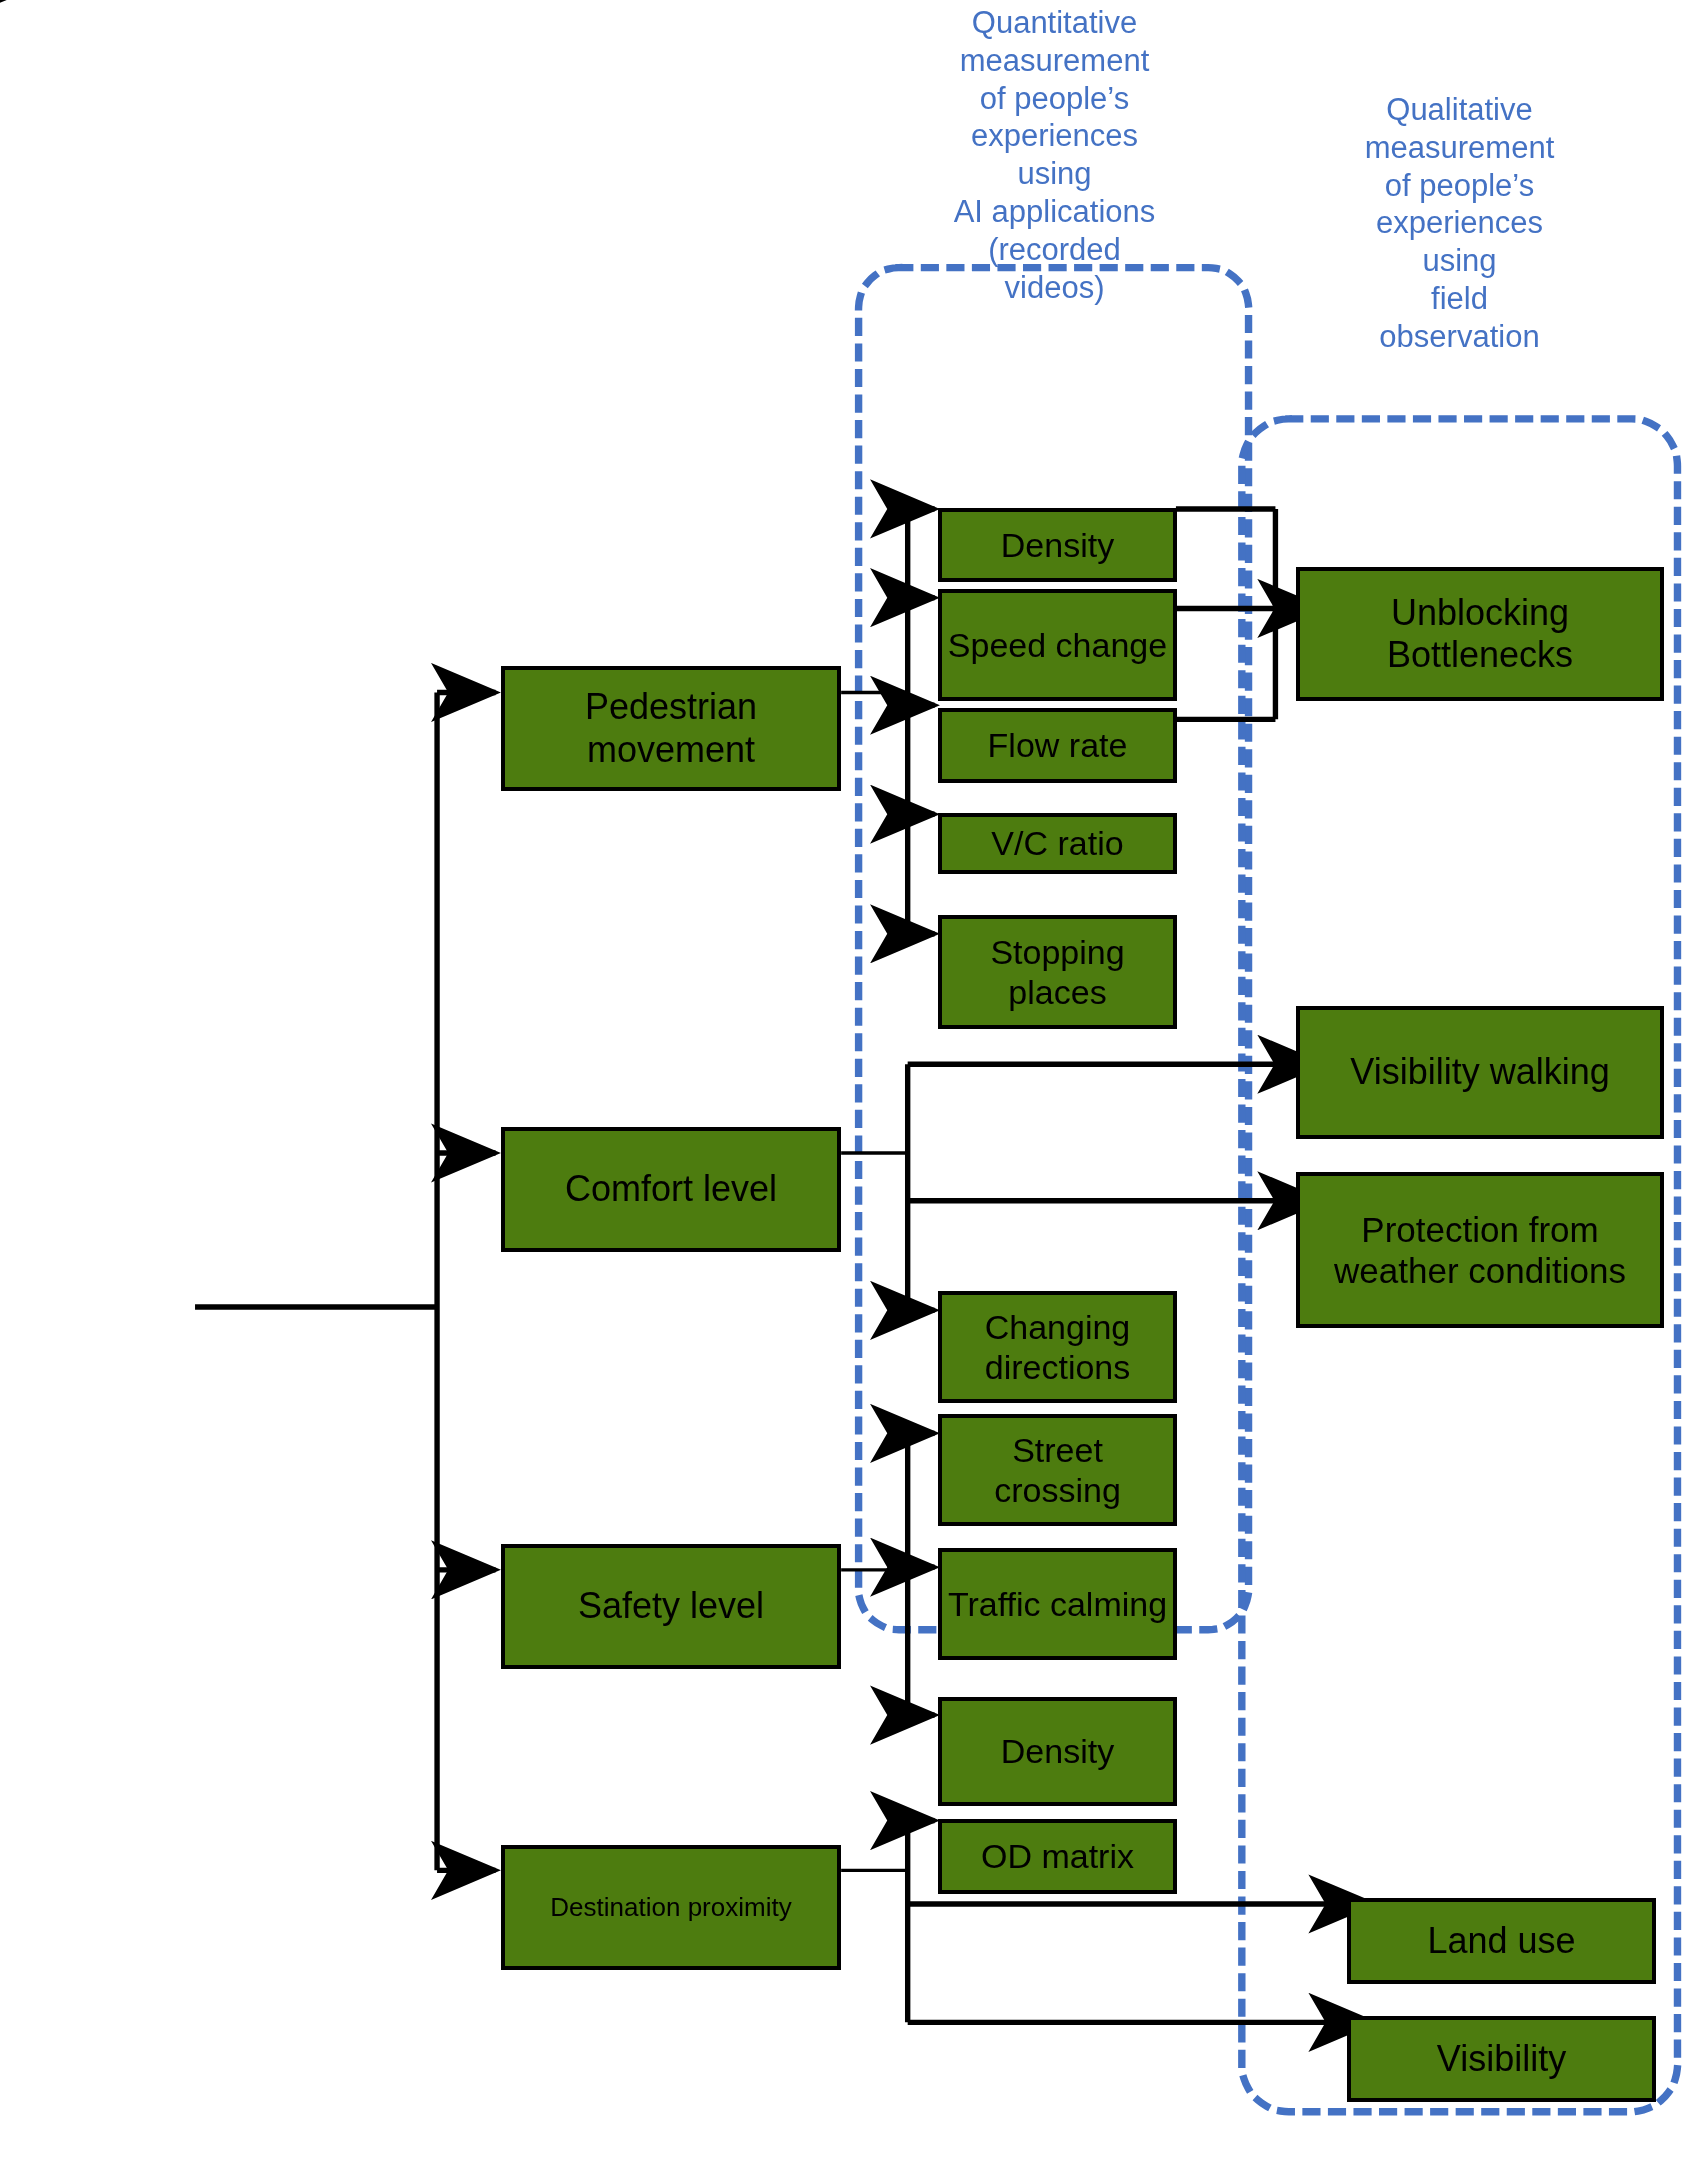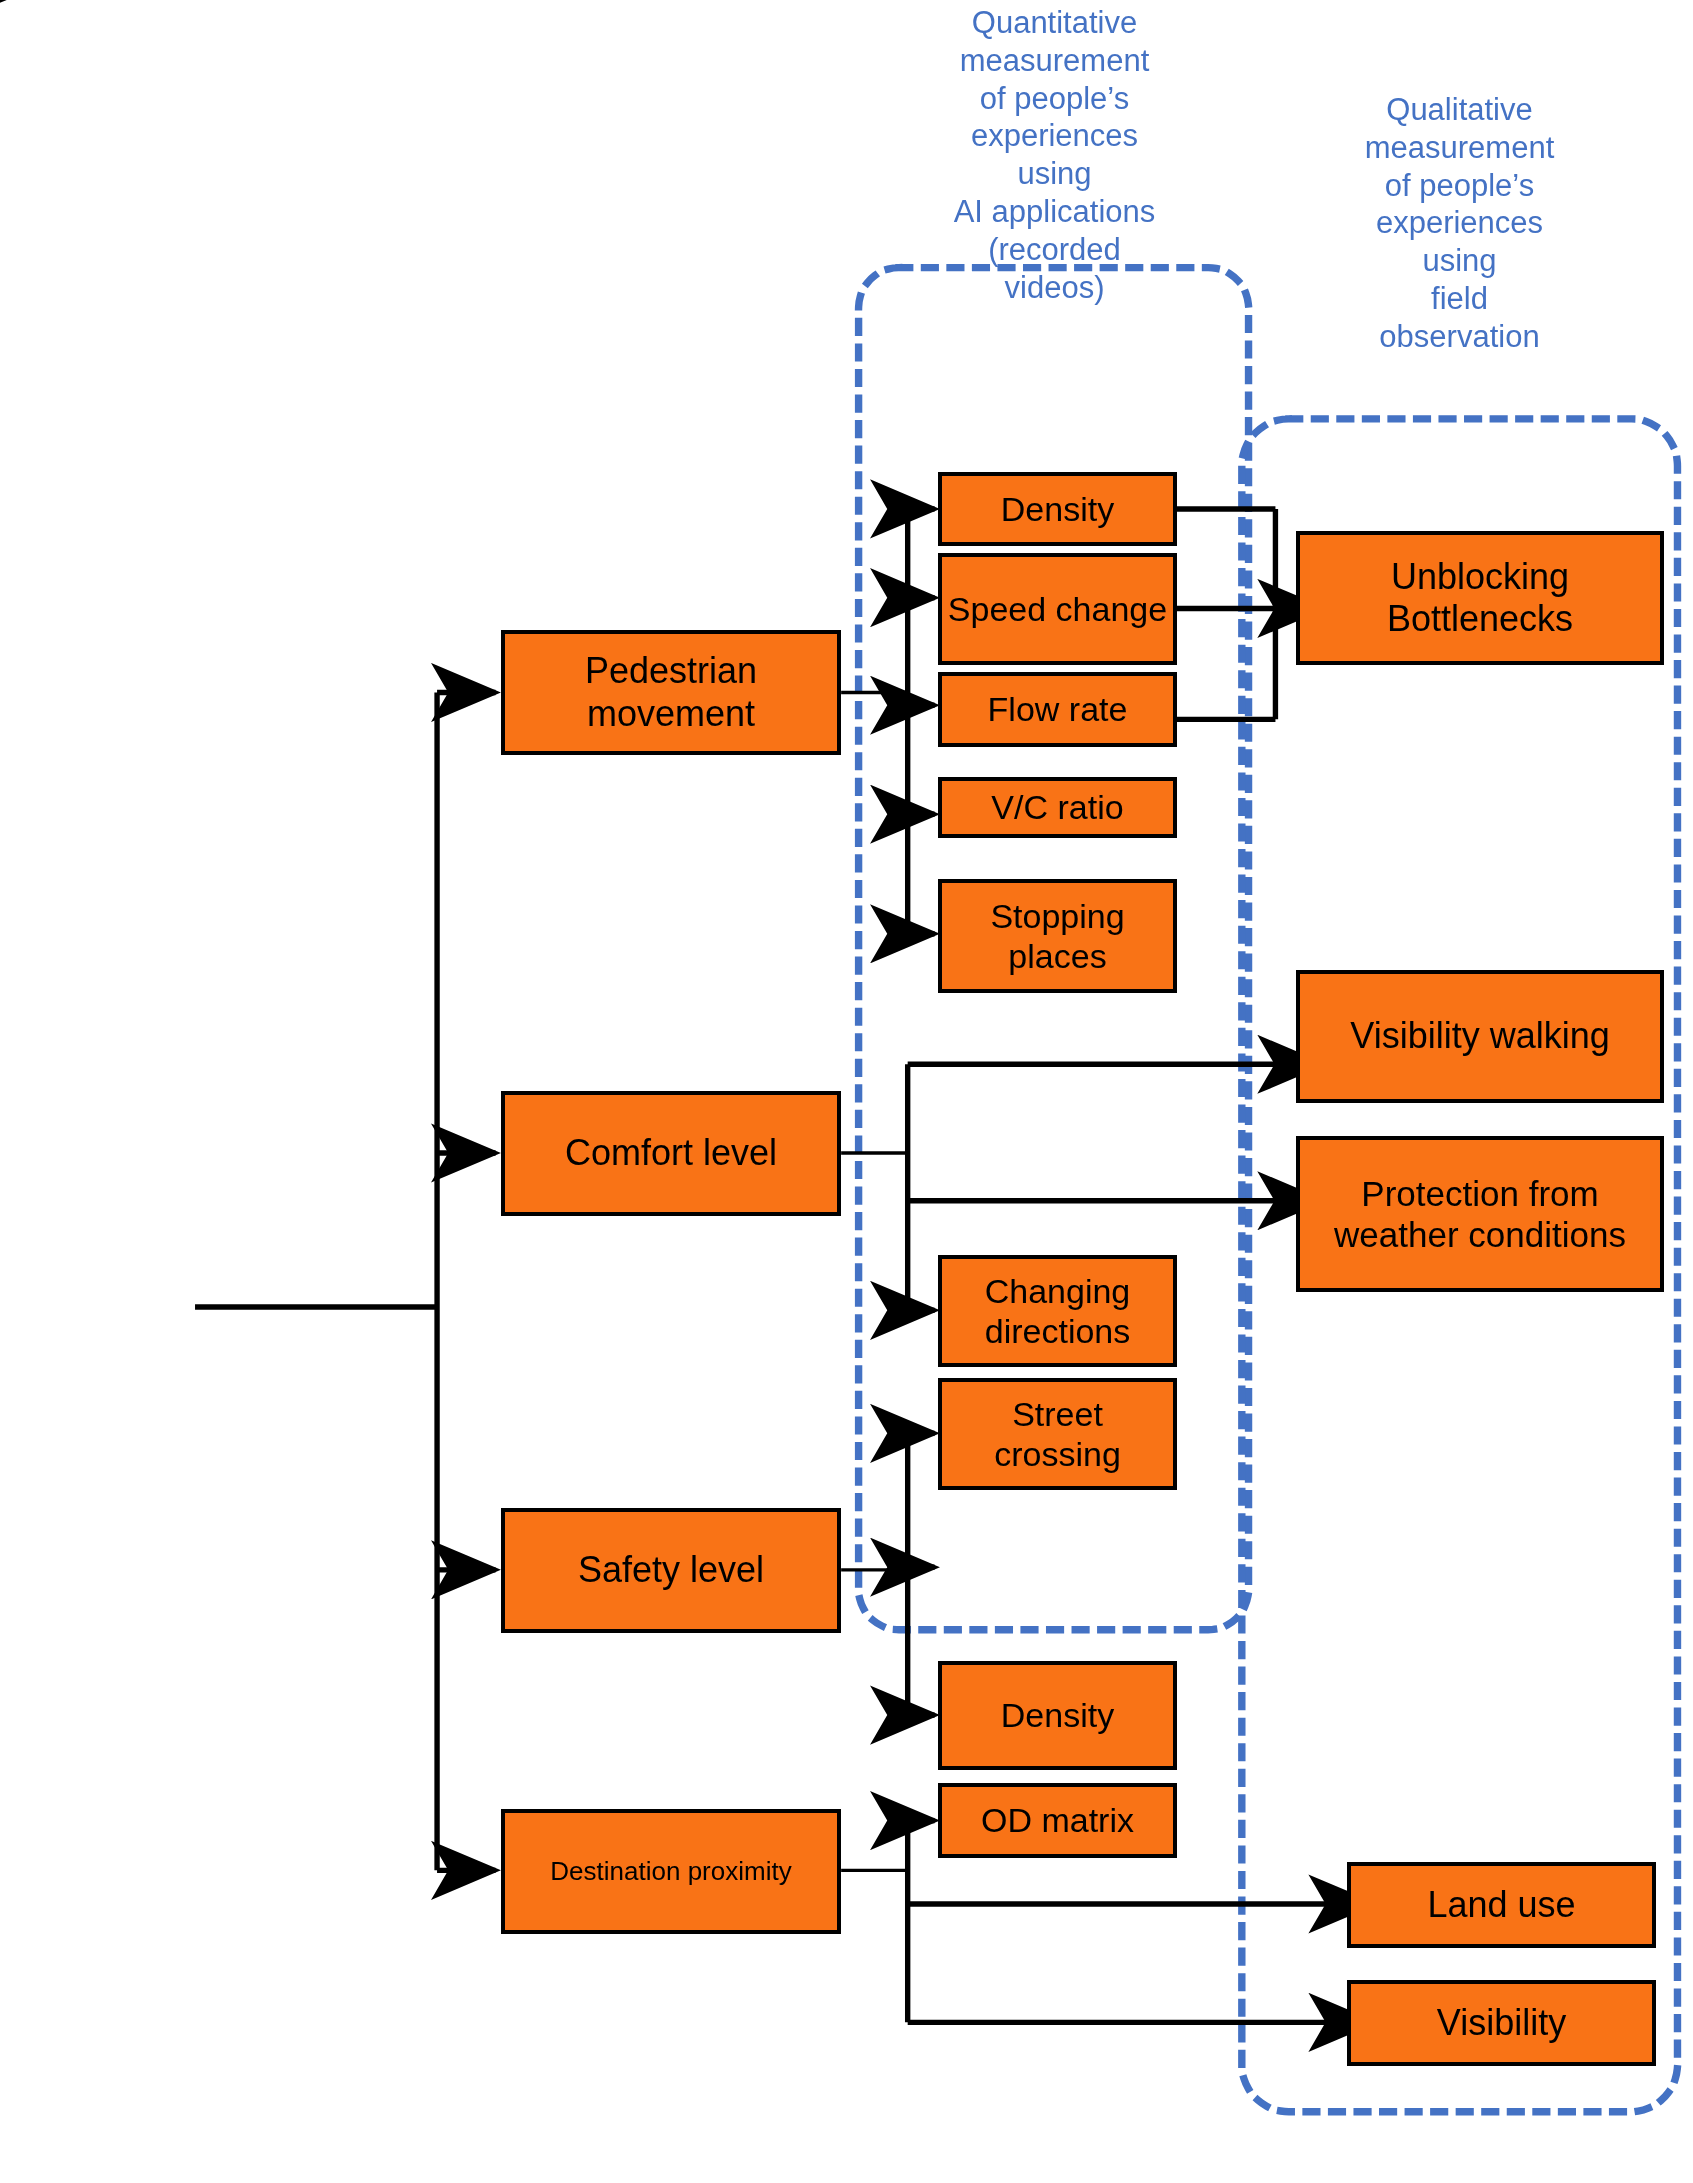--- a/index.html
+++ b/index.html
@@ -1,21 +1,21 @@
 <!DOCTYPE html>
 <html style="font-size:10.8px"><head>
 <meta charset="utf-8">
 <style>
   html,body{margin:0;padding:0;background:#ffffff;}
   body{font-family:"Liberation Sans", sans-serif;}
   #canvas{position:relative;width:1693px;height:2183px;background:#fff;overflow:hidden;}
   #canvas svg{position:absolute;top:0;left:0;width:1693px;height:2183px;}
-  .node{position:absolute;box-sizing:border-box;border:4.7px solid #000;background:#f97316;
+  .node{position:absolute;box-sizing:border-box;border:4.7px solid #000;background:#4d7c0f;
         display:flex;align-items:center;justify-content:center;text-align:center;
-        color:#000;line-height:1.18;}
+        color:#000;line-height:1.18;margin-top:36px;}
   .node span{display:block;padding:0 4px;}
   .grp-label{position:absolute;color:#4472C4;text-align:center;line-height:1.22;
              font-family:"Liberation Sans", sans-serif;}
 </style>
 </head>
 <body>
 
 <div id="canvas">
 
   <svg viewBox="0 0 2518 3247">
@@ -160,20 +160,23 @@
   </div>
 
   <div class="node" style="left:938px;top:1255px;width:239px;height:112px;font-size:34px;">
     <span>Changing directions</span>
   </div>
 
   <div class="node" style="left:938px;top:1378px;width:239px;height:112px;font-size:34px;">
     <span>Street crossing</span>
   </div>
 
+  <div class="node" style="left:938px;top:1512px;width:239px;height:112px;font-size:34px;">
+    <span>Traffic calming</span>
+  </div>
 
   <div class="node" style="left:938px;top:1661px;width:239px;height:109px;font-size:34px;">
     <span>Density</span>
   </div>
 
   <div class="node" style="left:938px;top:1783px;width:239px;height:75px;font-size:34px;">
     <span>OD matrix</span>
   </div>
 
   <div class="node" style="left:1296px;top:531px;width:368px;height:134px;font-size:36px;">

